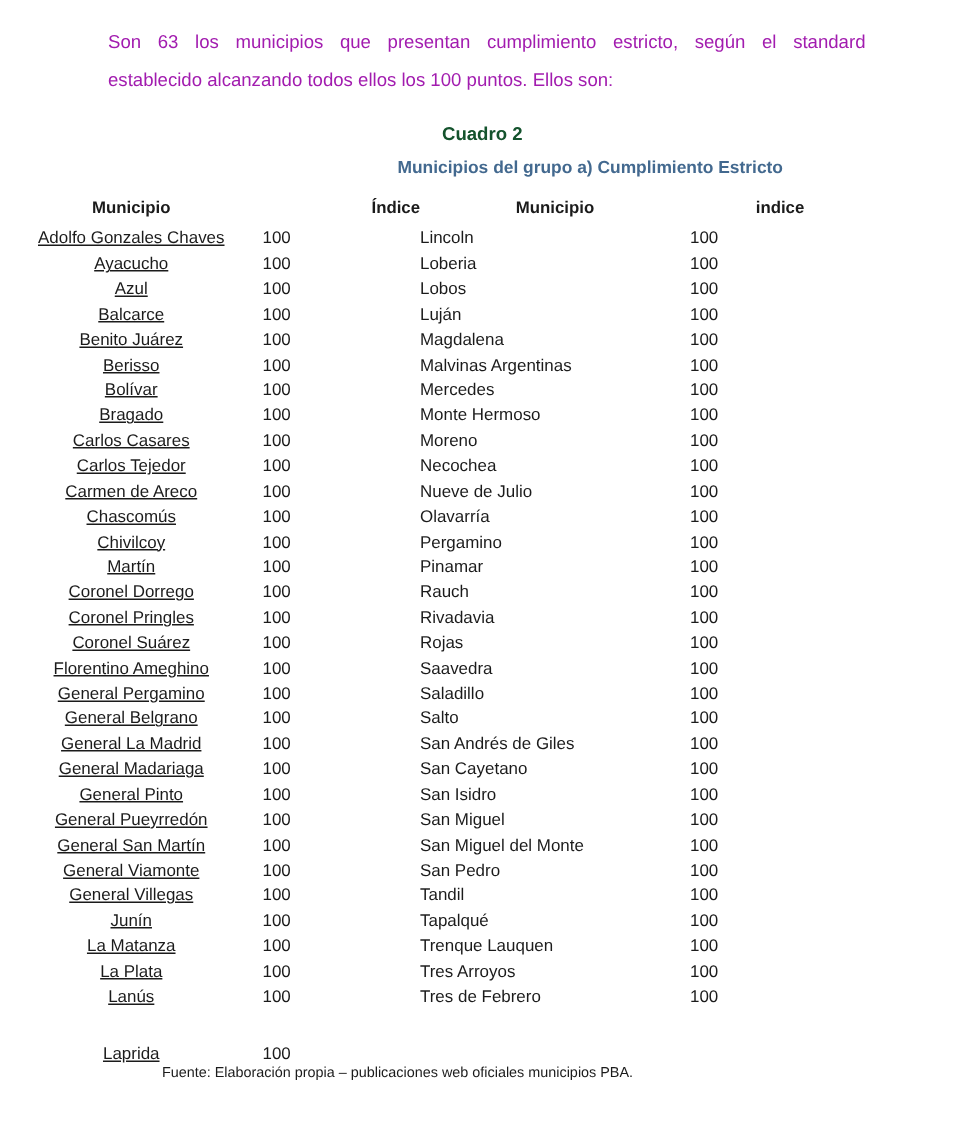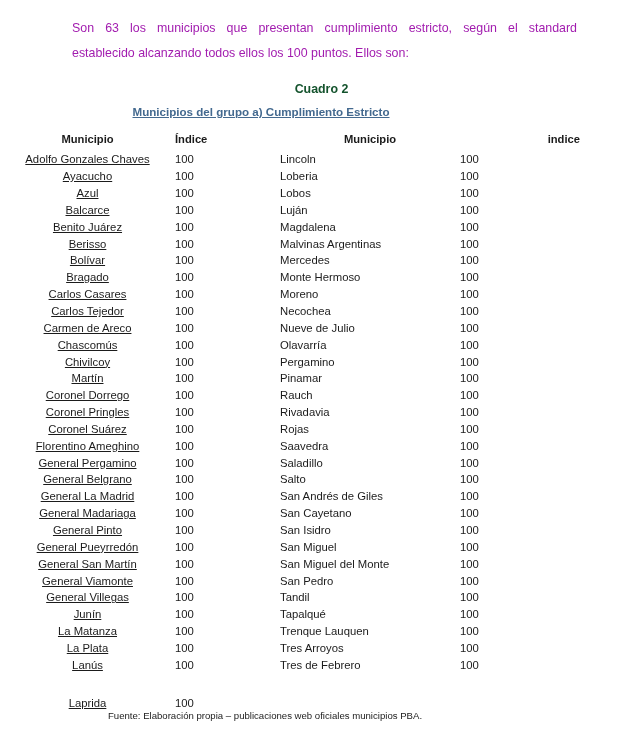--- a/index.html
+++ b/index.html
@@ -51,25 +51,24 @@
     text-align: center;
     font-size: 12.4px;
     font-weight: bold;
     color: #43698f;
   }
   .caption-2 {
     position: absolute;
     left: 0;
     top: 105px;
     width: 522px;
-    text-align: center;
+    text-align: right;
     font-size: 11.6px;
     font-weight: bold;
     color: #43698f;
-    text-decoration: underline;
   }
 
   
   .table-wrap {
     position: absolute;
     left: 0;
     top: 129px;
     width: 643px;
   }
   table.data {
@@ -91,23 +90,23 @@
     color: #1b1b1b;
   }
   table.data th {
     font-weight: bold;
     font-size: 11.2px;
     height: 20px;
     padding-bottom: 2px;
   }
 
   .th-name-l { text-align: center; padding-right: 6px; }
-  .th-idx-l  { text-align: left;  padding-left: 5px; }
+  .th-idx-l  { text-align: right;  padding-left: 5px; }
   .th-name-r { text-align: center; padding-right: 10px; }
-  .th-idx-r  { text-align: right;  padding-left: 27px; }
+  .th-idx-r  { text-align: center;  padding-left: 27px; }
 
   .td-name-l { text-align: center; padding-left: 65px; text-decoration: underline; }
   .td-idx-l  { text-align: left; padding-left: 23px; }
   .td-name-r { text-align: left; padding-left: 8px; }
   .td-idx-r  { text-align: left; padding-left: 45px; }
 
   tr.spacer td { height: 21px; }
 
   
   .source {

